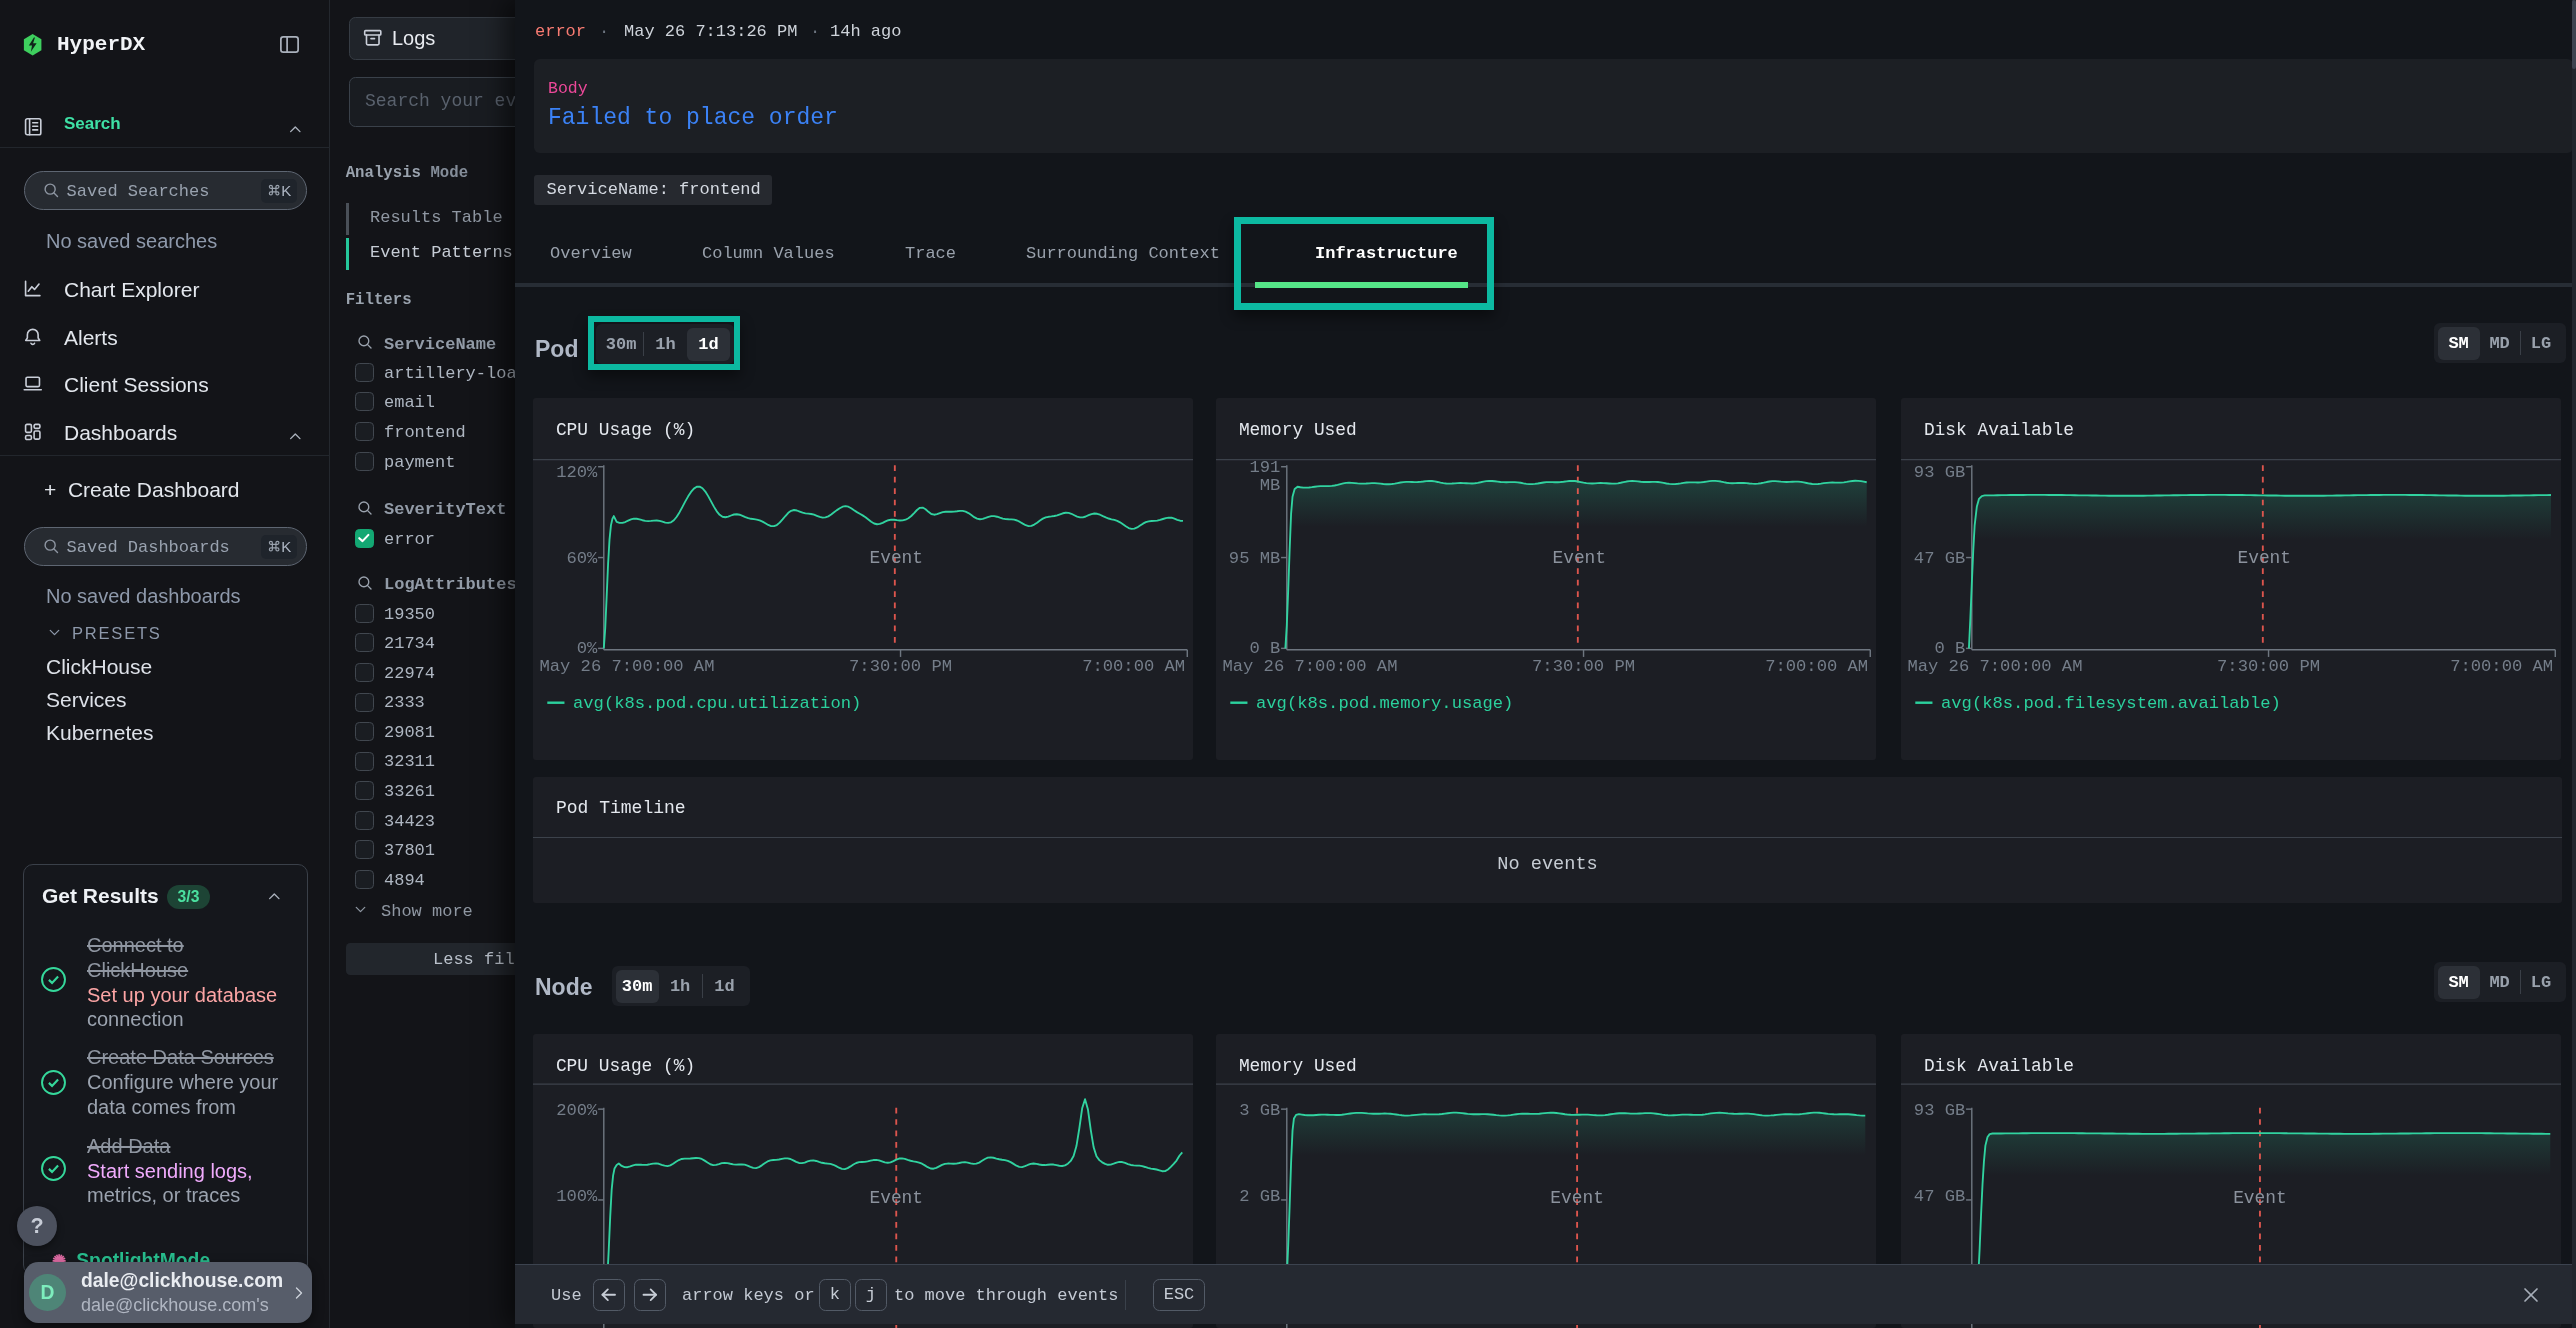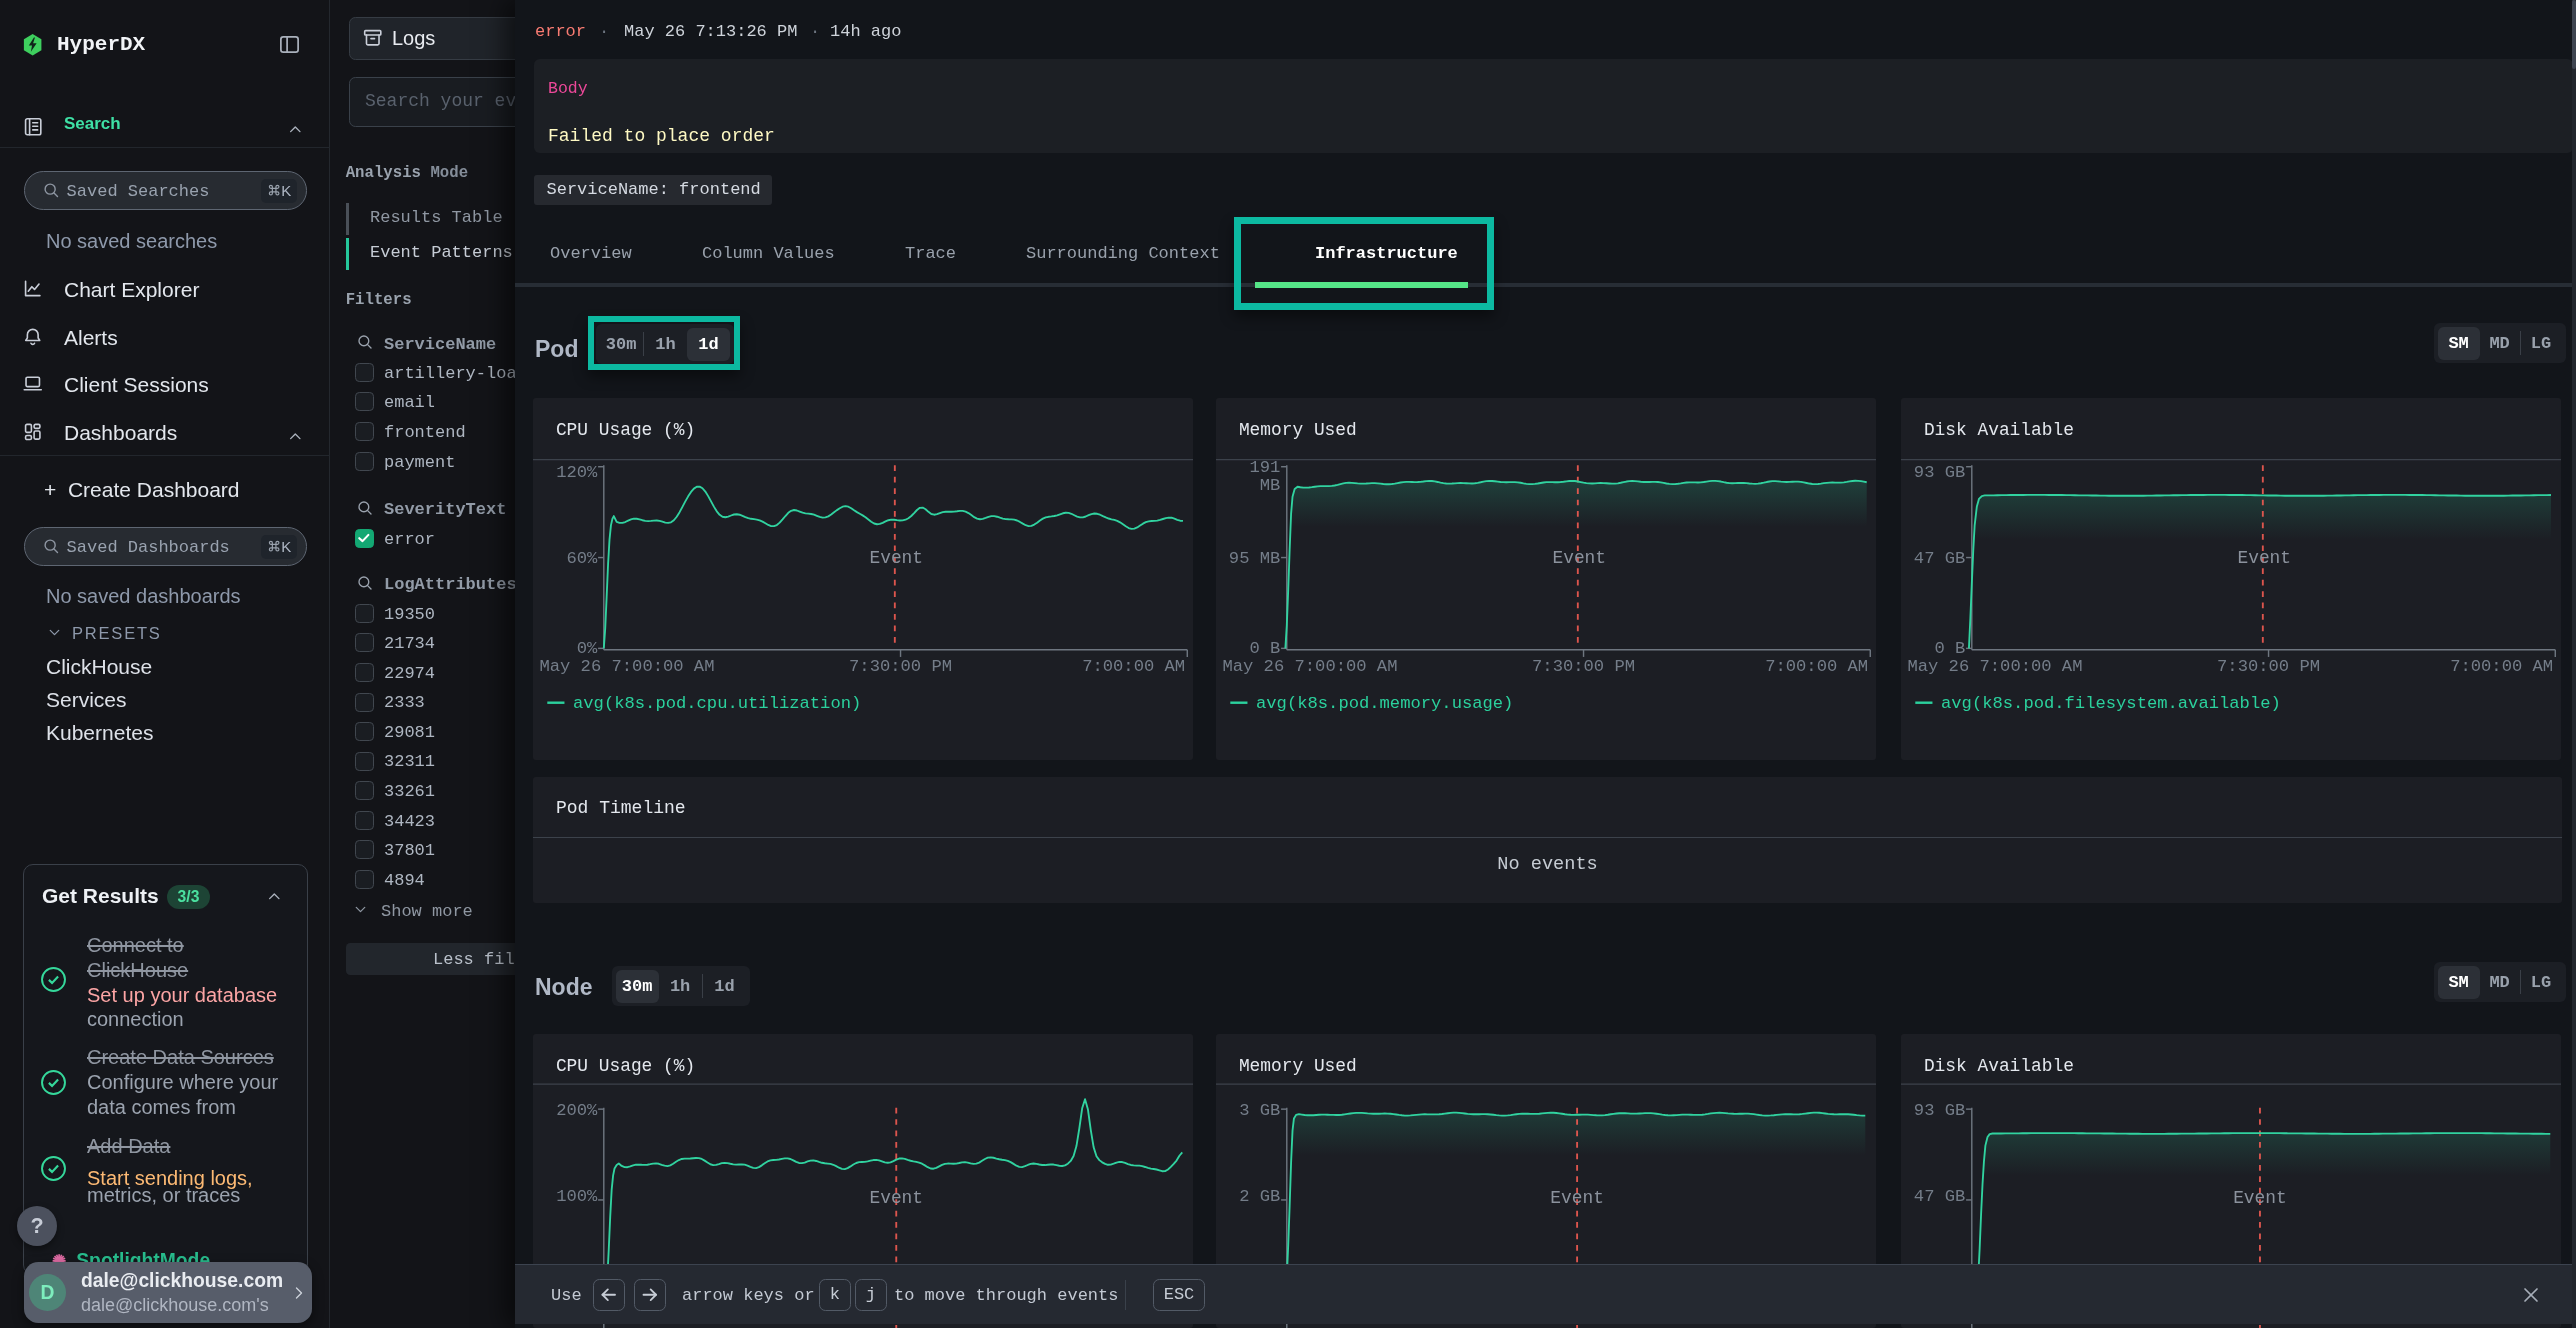--- a/index.html
+++ b/index.html
@@ -137,21 +137,21 @@
           <polyline points="8.2 12.3 10.8 14.8 15.8 9.6" stroke-width="1.8"></polyline>
         </svg></div>
       <div class="abs sans" style="left:87px;top:1046px;font-size:20px;color:#8f96a1;text-decoration:line-through;white-space:nowrap;">Create Data Sources</div>
       <div class="abs sans" style="left:87px;top:1071px;font-size:20px;color:#9ba3af;white-space:nowrap;">Configure where your</div>
       <div class="abs sans" style="left:87px;top:1096px;font-size:20px;color:#9ba3af;white-space:nowrap;">data comes from</div>
       <div class="abs" style="left:39px;top:1154px;"><svg width="29" height="29" viewBox="0 0 24 24" fill="none" stroke="#35d89b" stroke-width="1.6">
           <circle cx="12" cy="12" r="9.5"></circle>
           <polyline points="8.2 12.3 10.8 14.8 15.8 9.6" stroke-width="1.8"></polyline>
         </svg></div>
       <div class="abs sans" style="left:87px;top:1135px;font-size:20px;color:#8f96a1;text-decoration:line-through;white-space:nowrap;">Add Data</div>
-      <div class="abs sans" style="left:87px;top:1160px;font-size:20px;color:#fdba74;white-space:nowrap;margin-top:7px;">Start sending logs,</div>
+      <div class="abs sans" style="left:87px;top:1160px;font-size:20px;color:#f0abfc;white-space:nowrap;">Start sending logs,</div>
       <div class="abs sans" style="left:87px;top:1184px;font-size:20px;color:#9ba3af;white-space:nowrap;">metrics, or traces</div>
       <div class="abs sans" style="left:52px;top:1250px;font-size:19.3px;font-weight:bold;color:#28bd8d;white-space:nowrap;"><span style="color:#e06ba4;font-size:17px;">✺</span><span style="margin-left:10px;">SpotlightMode</span></div>
       <div class="abs sans" style="left:17px;top:1206px;width:40px;height:40px;border-radius:50%;background:#4c515e;color:#c7ccd6;font-size:21.5px;font-weight:bold;text-align:center;line-height:40px;box-shadow:0 2.9px 7.2px rgba(0,0,0,.4);">?</div>
       <div class="abs" style="left:24px;top:1262px;width:288px;height:61px;background:#575d6a;border-radius:14.3px;box-shadow:0 4.3px 11.4px rgba(0,0,0,.45);"></div>
       <div class="abs sans" style="left:29px;top:1274px;width:37px;height:37px;border-radius:50%;background:#4e8577;color:#7dedbd;font-size:19.3px;font-weight:bold;text-align:center;line-height:37px;">D</div>
       <div class="abs sans" style="left:81px;top:1270px;font-size:19.3px;font-weight:bold;color:#e9ecf1;white-space:nowrap;">dale@clickhouse.com</div>
       <div class="abs sans" style="left:81px;top:1295px;font-size:18px;color:#b0b6c2;white-space:nowrap;">dale@clickhouse.com's</div>
       <div class="abs" style="left:289px;top:1283px;"><svg width="20" height="20" viewBox="0 0 24 24" fill="none" stroke="#c9ced8" stroke-width="1.8" stroke-linecap="round" stroke-linejoin="round" style="stroke:#ced3dc;stroke-width:1.6">
           <polyline points="9 6 15 12 9 18"></polyline>
         </svg></div>
@@ -227,21 +227,21 @@
       <div class="abs mono" style="left:103px;top:950px;font-size:17px;color:#b9c0ca;white-space:nowrap;">Less fil</div>
     </div>
     <div id="overlay">
       <div class="abs" style="left:20px;top:21.5px;font-size:17px;color:#f87b72;">error</div>
       <div class="abs" style="left:84px;top:21.5px;font-size:17px;color:#6d7580;">·</div>
       <div class="abs" style="left:109px;top:21.5px;font-size:17px;color:#ced3da;white-space:nowrap;">May 26 7:13:26 PM</div>
       <div class="abs" style="left:295px;top:21.5px;font-size:17px;color:#6d7580;">·</div>
       <div class="abs" style="left:315px;top:21.5px;font-size:17px;color:#ced3da;">14h ago</div>
       <div class="abs" style="left:19.3px;top:59px;width:2039px;height:94px;background:#1c1f24;border-radius:5.7px;"></div>
       <div class="abs" style="left:33px;top:79px;font-size:16.5px;color:#ec4899;">Body</div>
-      <div class="abs" style="left:33px;top:126px;font-size:18px;color:#fef9c3;white-space:nowrap;">Failed to place order</div>
+      <div class="abs" style="left:33px;top:105px;font-size:23px;color:#3b82f6;white-space:nowrap;">Failed to place order</div>
       <div class="abs" style="left:19.3px;top:175px;width:238px;height:30px;background:#26292f;border-radius:2.9px;"></div>
       <div class="abs" style="left:31.5px;top:180px;font-size:17px;color:#d5dae2;white-space:nowrap;">ServiceName: frontend</div>
       <div class="abs" style="left:35px;top:244px;font-size:17px;color:#99a1ac;white-space:nowrap;">Overview</div>
       <div class="abs" style="left:187px;top:244px;font-size:17px;color:#99a1ac;white-space:nowrap;">Column Values</div>
       <div class="abs" style="left:390px;top:244px;font-size:17px;color:#99a1ac;white-space:nowrap;">Trace</div>
       <div class="abs" style="left:511px;top:244px;font-size:17px;color:#99a1ac;white-space:nowrap;">Surrounding Context</div>
       <div class="abs" style="left:0;top:283px;width:2061px;height:3.6px;background:#272d35;"></div>
       <div class="abs" style="left:800px;top:244px;font-size:17px;font-weight:bold;color:#ffffff;white-space:nowrap;">Infrastructure</div>
       <div class="abs" style="left:740px;top:282px;width:213px;height:5.7px;background:#55e487;"></div>
       <div class="abs sans" style="left:20px;top:336px;font-size:23px;font-weight:bold;color:#b0b8c6;">Pod</div>

